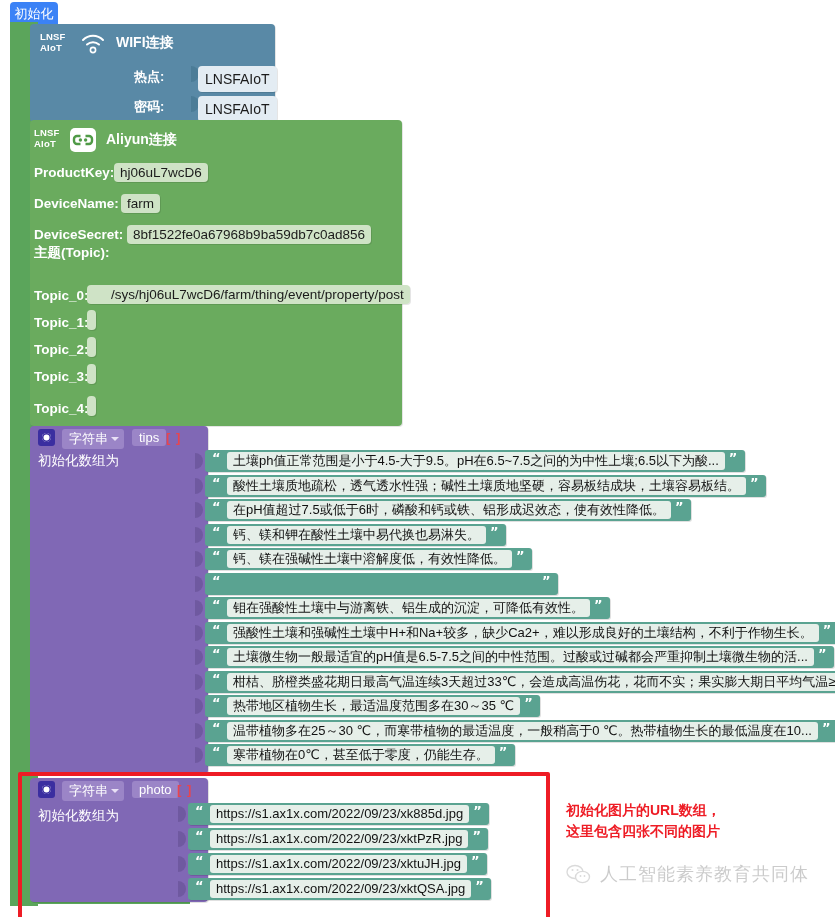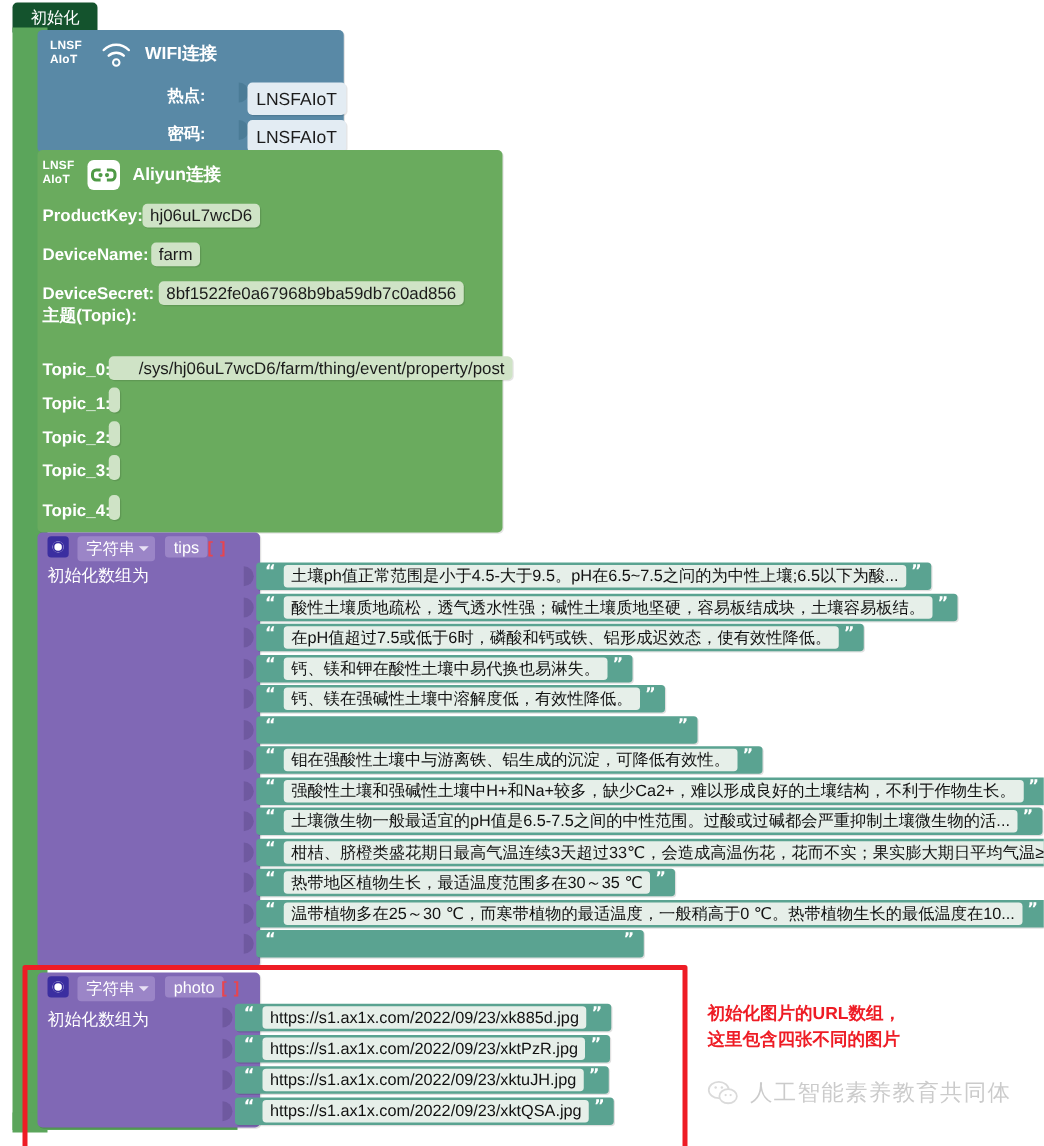--- a/index.html
+++ b/index.html
@@ -12,22 +12,22 @@
 
   
   .brand{position:absolute;right:8px;top:3px;text-align:right;line-height:1.05;}
   .brand .b1{font-size:19px;font-weight:bold;letter-spacing:.5px;}
   .brand .b1 .df{color:#f0a24a;}
   .brand .b1 .cn{color:#9b9b9b;}
   .brand .b2{font-size:11px;color:#9b9b9b;margin-top:3px;font-weight:bold;}
 
   
   .hat-tab{
-    position:absolute;left:10px;top:2px;width:68px;height:24px;
-    background:#14532d;border-radius:4px 4px 0 0;
+    position:absolute;left:10px;top:2px;width:48px;height:24px;
+    background:#3b82f6;border-radius:4px 4px 0 0;
     color:#fff;font-size:13px;line-height:24px;text-align:center;
   }
   .hat-body{
     position:absolute;left:10px;top:22px;width:28px;height:884px;
     background:#5ba55b;
   }
   .hat-foot{
     position:absolute;left:10px;top:890px;width:180px;height:14px;background:#5ba55b;
   }
 
@@ -284,20 +284,21 @@
       </div>
       <div class="notch" style="position: absolute; left: 195px; top: 722.5px; width: 8px; height: 16px; background: rgb(111, 89, 160); border-radius: 0px 8px 8px 0px;"></div>
       <div class="strblk" style="left: 205px; top: 719.5px; width: 632.875px;">
         <span class="q ql">“</span>
         <span class="inner">温带植物多在25～30 ℃，而寒带植物的最适温度，一般稍高于0 ℃。热带植物生长的最低温度在10...</span>
         <span class="q qr" style="left: 616.875px;">”</span>
       </div>
       <div class="notch" style="position: absolute; left: 195px; top: 747px; width: 8px; height: 16px; background: rgb(111, 89, 160); border-radius: 0px 8px 8px 0px;"></div>
       <div class="strblk" style="left: 205px; top: 744px; width: 309.844px;">
         <span class="q ql">“</span>
+        <span class="inner">寒带植物在0℃，甚至低于零度，仍能生存。</span>
         <span class="q qr" style="left: 293.844px;">”</span>
       </div>
     </div>
 
   <div class="listblk" style="left:30px;top:778px;width:178px;height:124px;"></div>
   <div class="gear" style="left:38px;top:781px;"></div>
   <div class="dropdown" style="left:62px;top:781px;">
     <span>字符串</span>
     <span class="caret"></span>
   </div>

